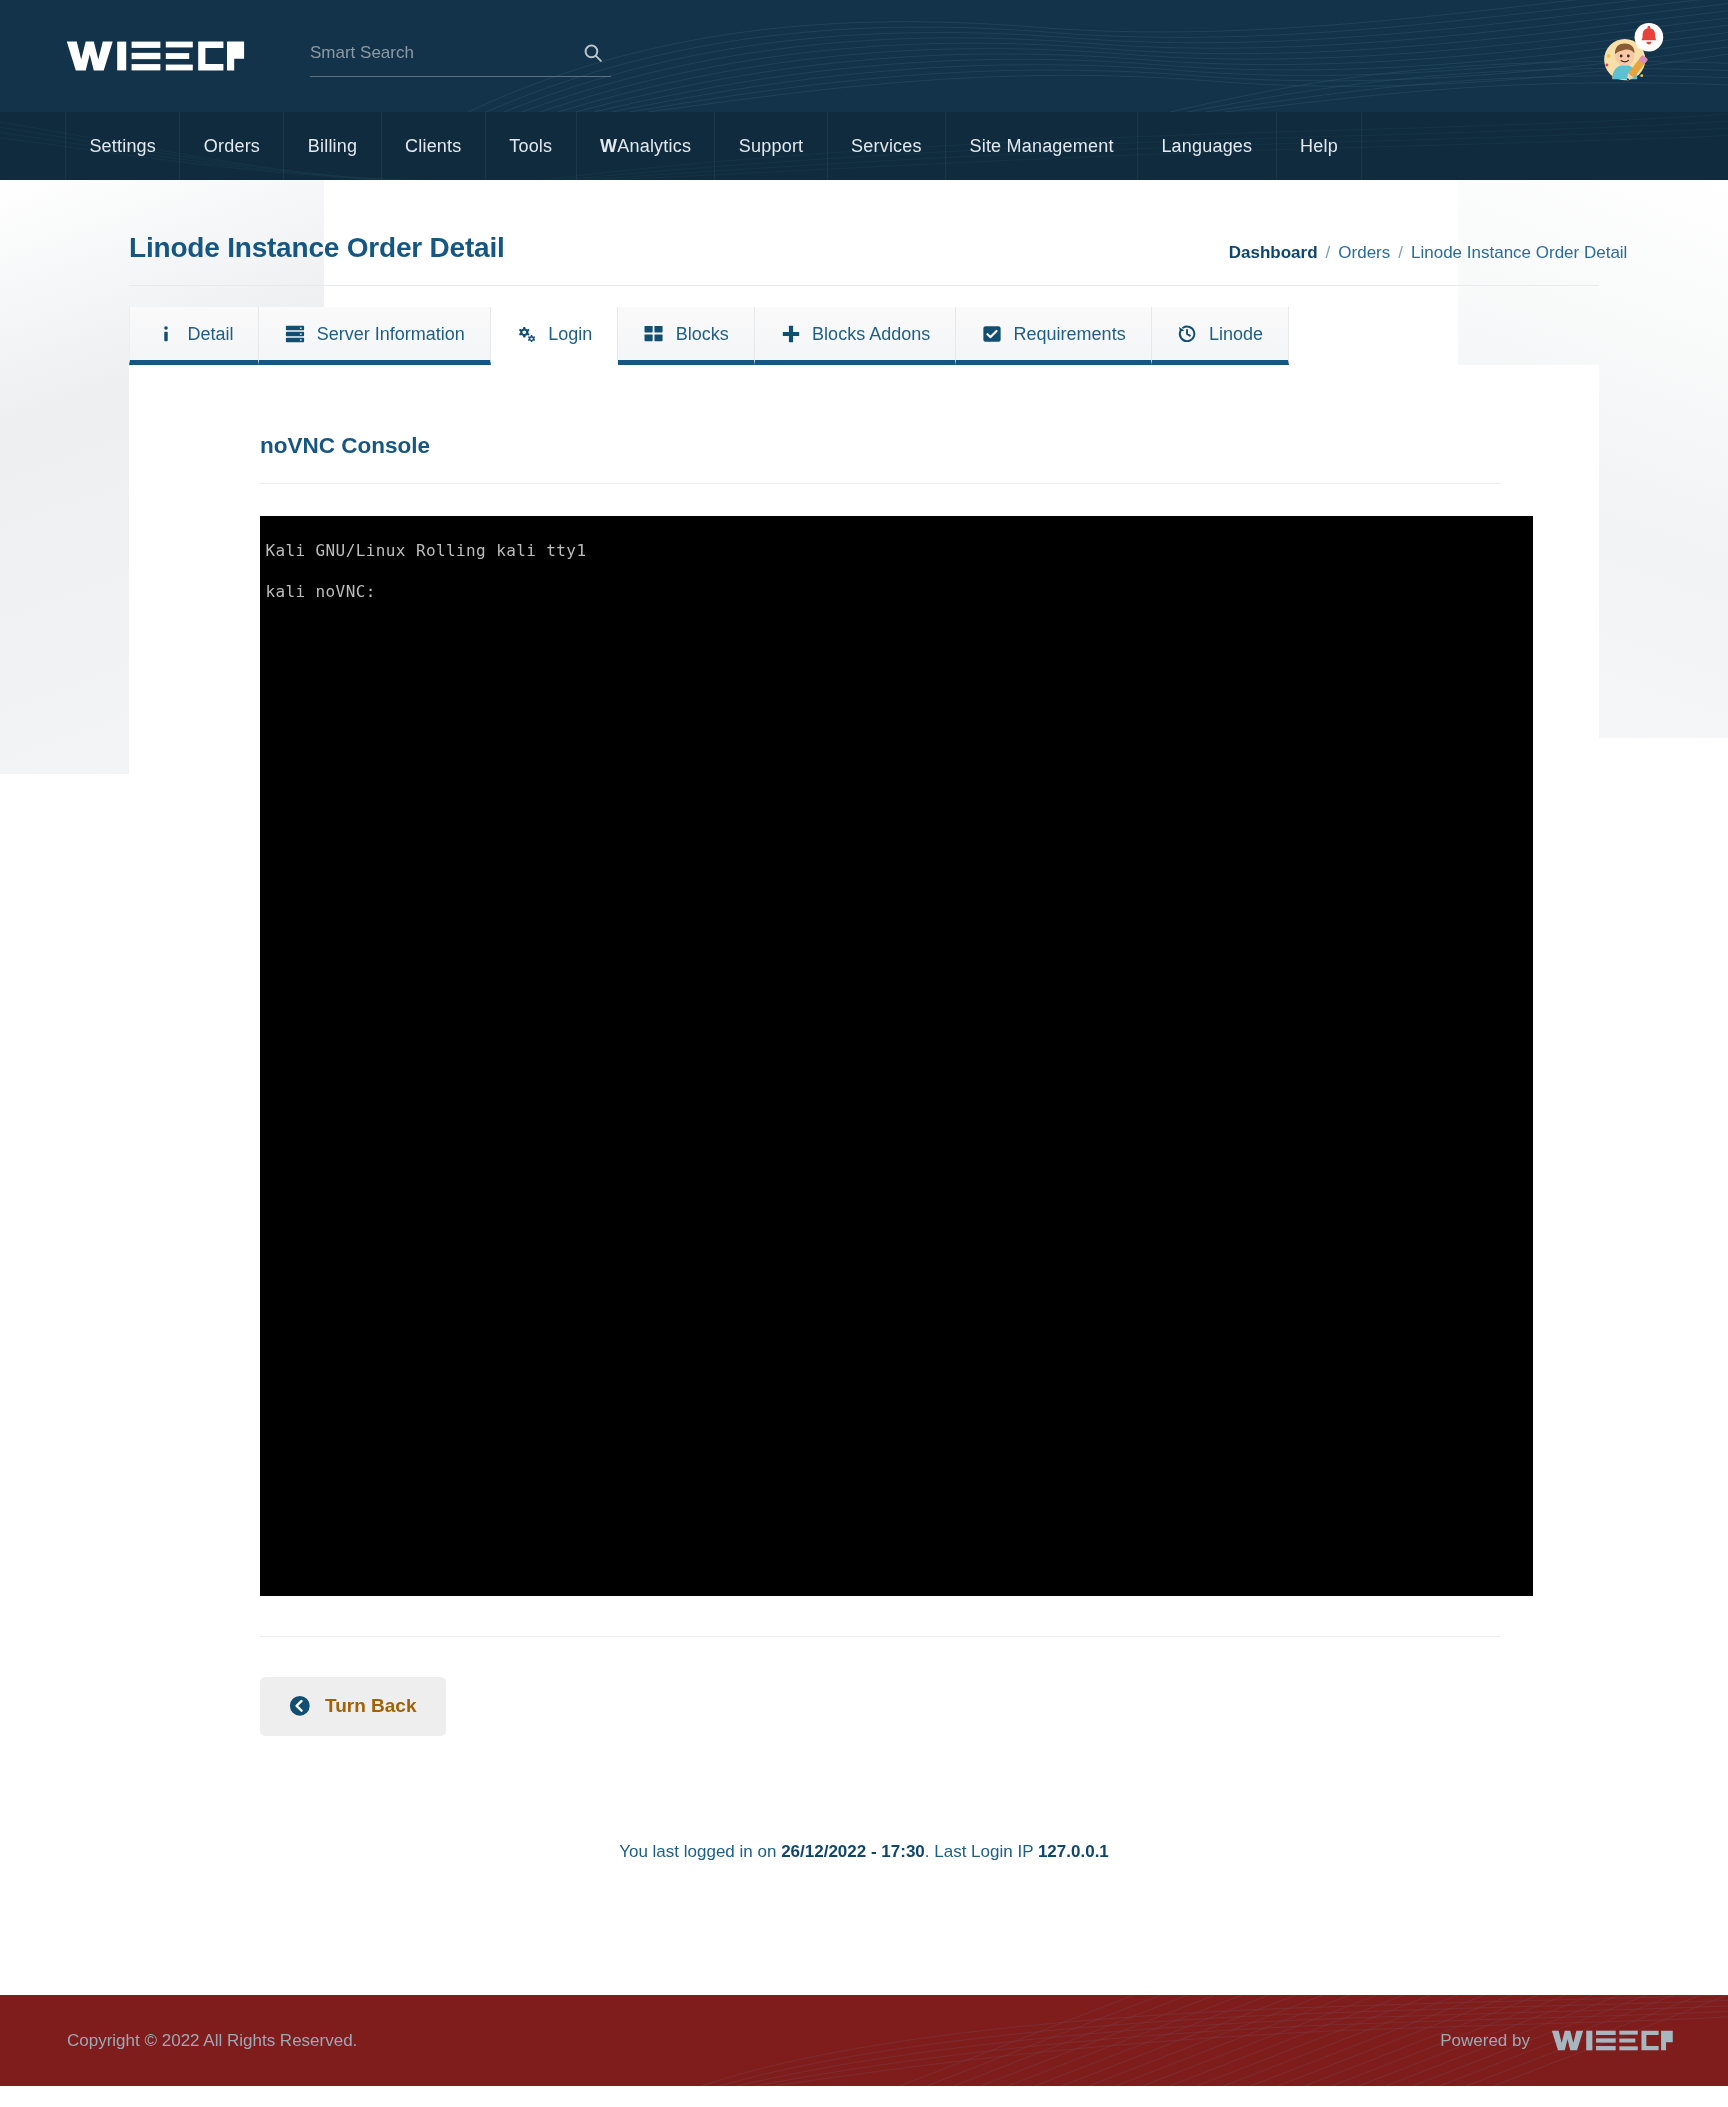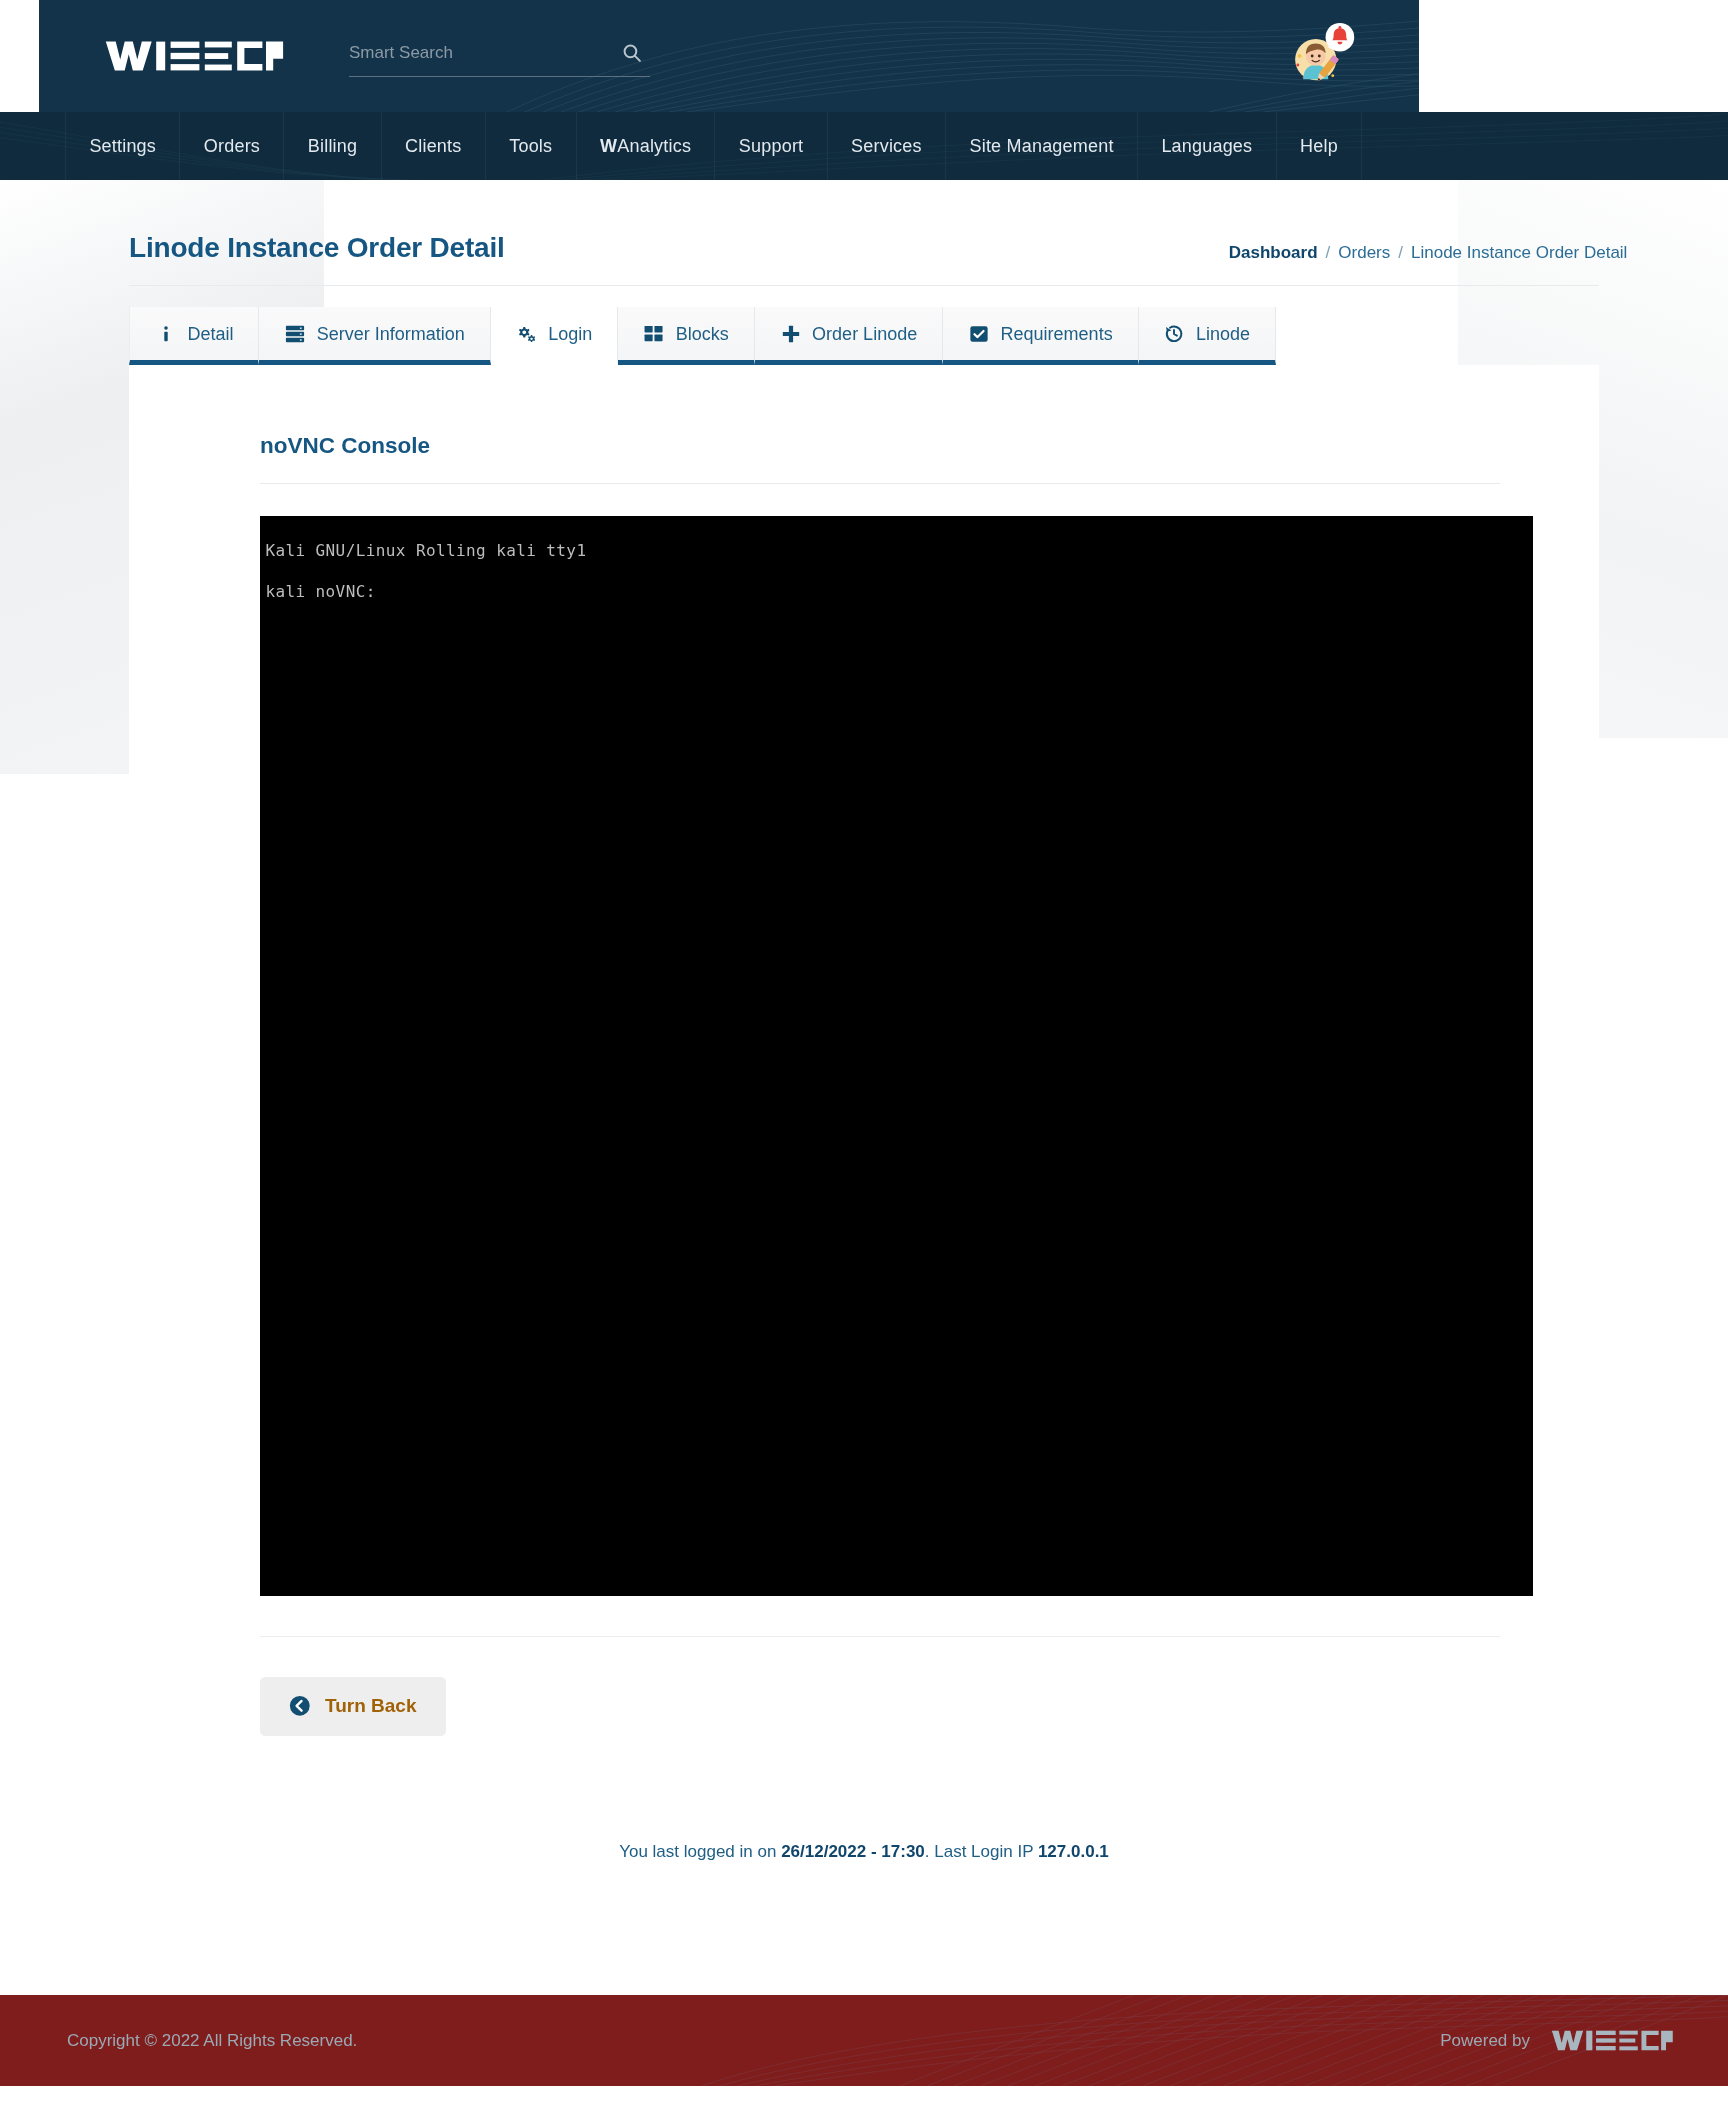--- a/index.html
+++ b/index.html
@@ -13,25 +13,24 @@
   body {
     width: 1728px;
     min-height: 2107px;
     position: relative;
     overflow-x: hidden;
   }
 
   
   .header-wrap {
     position: relative;
-    width: 1380px;
+    width: 1728px;
     height: 112px;
     background: #123349;
     overflow: hidden;
-    margin-left: 39px;
   }
   .header-waves {
     position: absolute;
     inset: 0;
     width: 1728px;
     height: 112px;
     opacity: .55;
   }
   .header-inner {
     position: relative;
@@ -523,21 +522,21 @@
         <span class="tab-label">Blocks</span>
       </div>
 
       <div class="tab">
         <span class="tab-icon">
           <svg width="20" height="20" viewBox="0 0 22 22" fill="#124e72">
             <rect x="8.7" y="2" width="4.6" height="18" rx="0.6"></rect>
             <rect x="2" y="8.7" width="18" height="4.6" rx="0.6"></rect>
           </svg>
         </span>
-        <span class="tab-label">Order Linode</span>
+        <span class="tab-label">Blocks Addons</span>
       </div>
 
       <div class="tab">
         <span class="tab-icon">
           <svg width="20" height="20" viewBox="0 0 22 22">
             <rect x="1.5" y="2.5" width="19" height="17" rx="2.4" fill="#124e72"></rect>
             <path d="M6,11.2 L9.4,14.4 L16,7.6" fill="none" stroke="#ffffff" stroke-width="2.4" stroke-linecap="round" stroke-linejoin="round"></path>
           </svg>
         </span>
         <span class="tab-label">Requirements</span>

